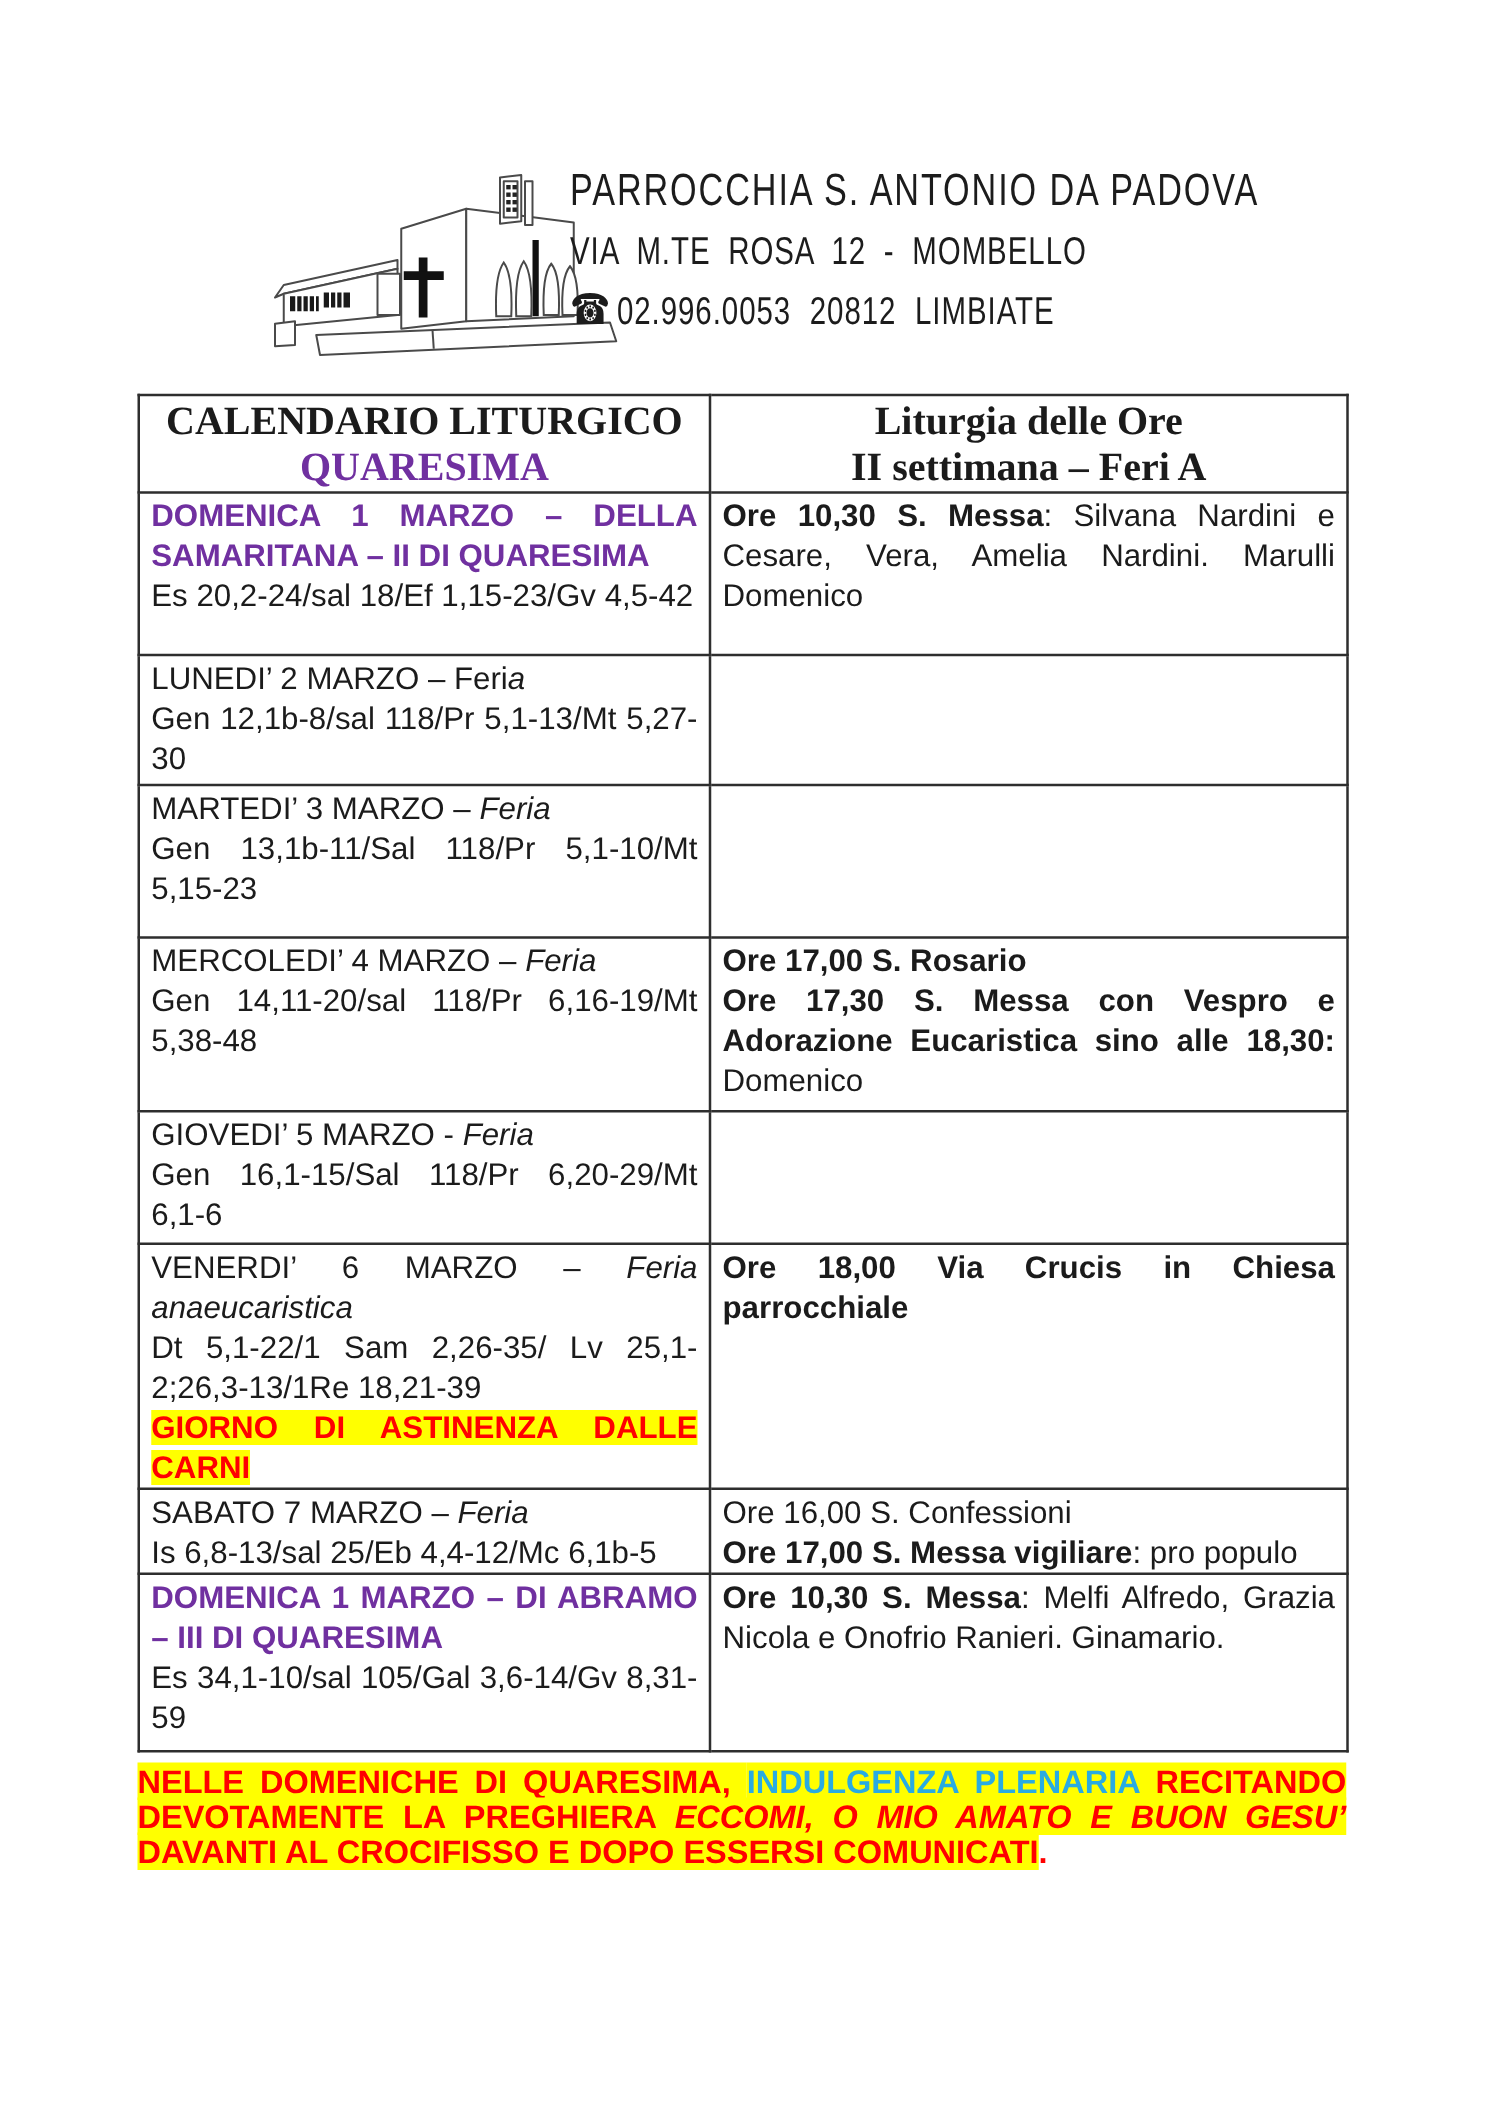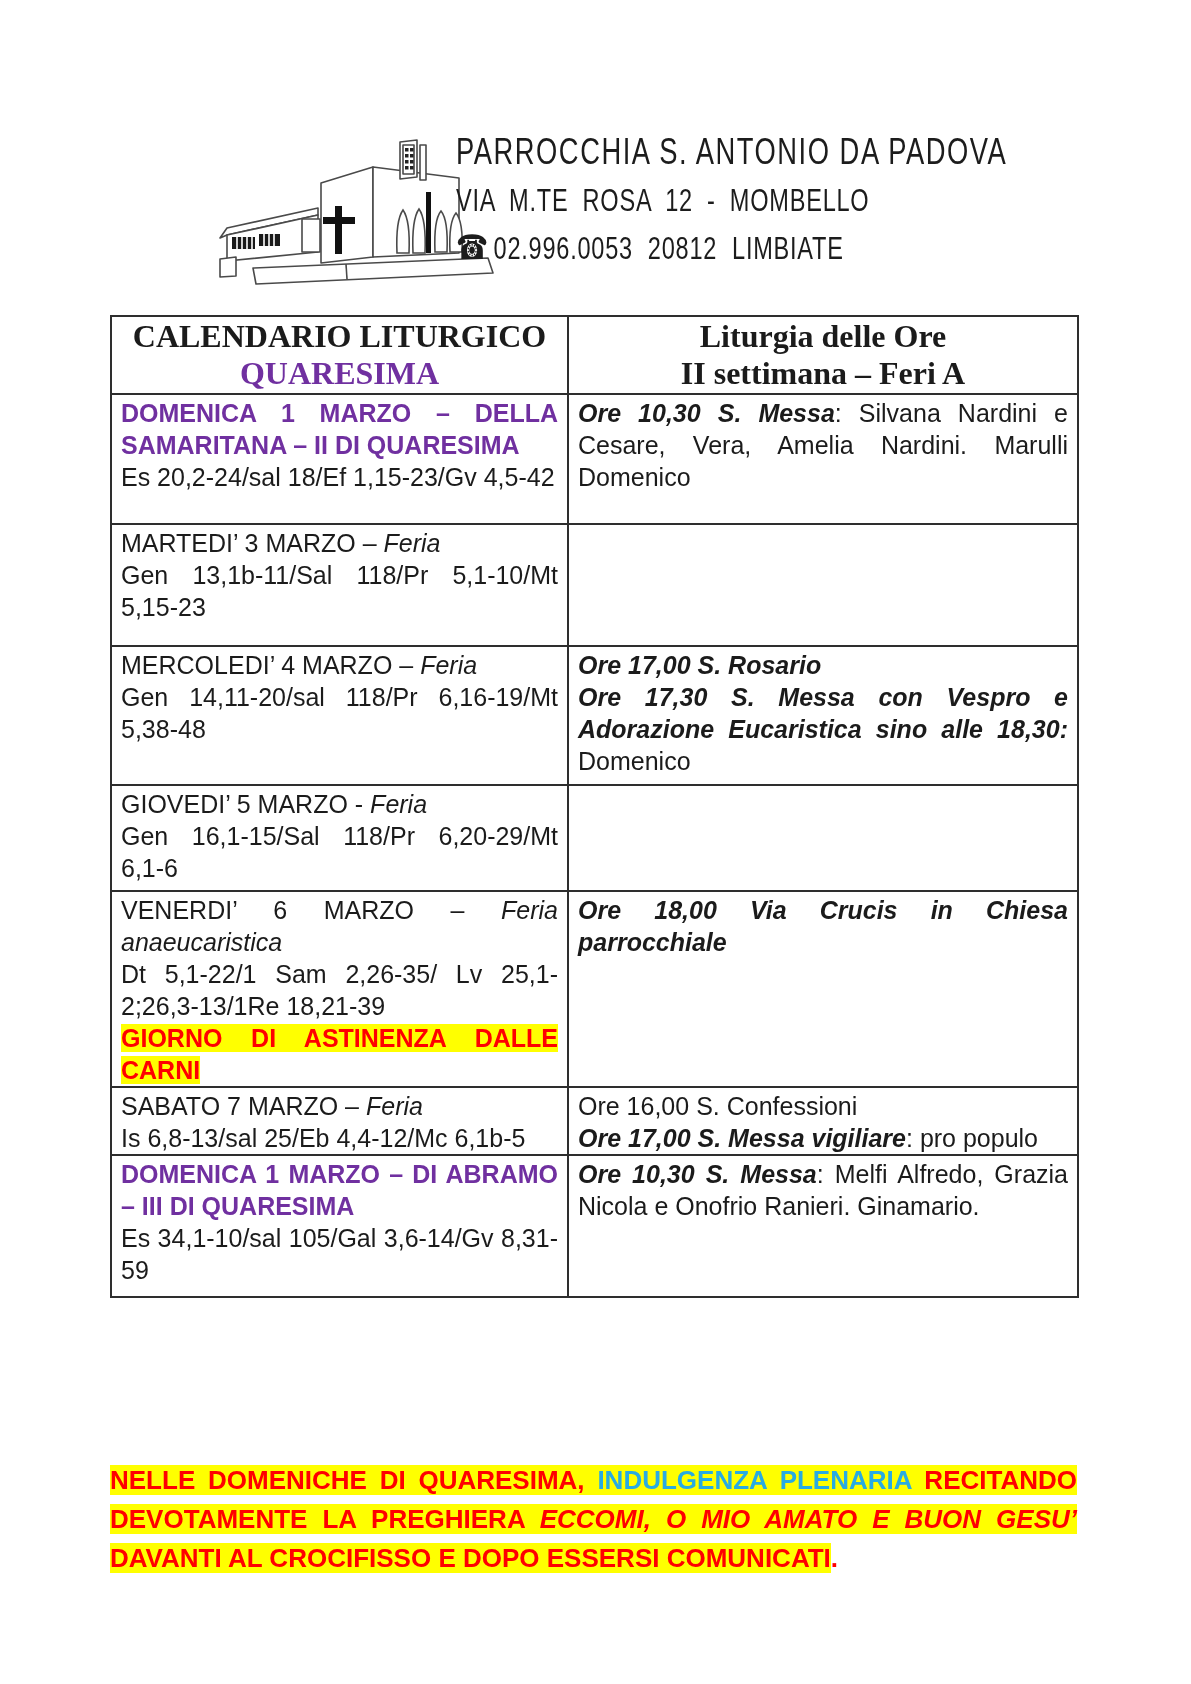--- a/index.html
+++ b/index.html
@@ -34,27 +34,27 @@
     font-size: 32px; line-height: 37px; font-weight: bold;
     text-align: center; padding: 1px 6px;
   }
   .sub-purple { color: #7030A0; }
   .calendar td {
     font-size: 25px; line-height: 32px;
     text-align: justify; padding: 2px 9px 0 9px;
   }
   .day-title-purple { color: #7030A0; font-weight: bold; }
   .it { font-style: italic; }
-  .b  { font-weight: bold; font-style: italic; }
+  .b  { font-weight: bold; }
   .abstinence { background: #FFFF00; color: #FF0000; font-weight: bold; }
 
   
   .note {
-    position: absolute; left: 110px; top: 1461px; width: 967px;
-    font-size: 26px; line-height: 39px; font-weight: bold;
+    position: absolute; left: 110px; top: 1411px; width: 967px;
+    font-size: 26px; line-height: 28px; font-weight: bold;
     text-align: justify; margin: 0;
   }
   .hl   { background: #FFFF00; }
   .red  { color: #FF0000; }
   .blue { color: #29ABE2; }
 </style>
 </head>
 <body>
 
 <div class="page">
@@ -151,20 +151,27 @@
     <tr style="height:130px">
       <td>
         <span class="day-title-purple">DOMENICA 1 MARZO – DELLA SAMARITANA – II DI QUARESIMA</span>
         <div>Es 20,2-24/sal 18/Ef 1,15-23/Gv 4,5-42</div>
       </td>
       <td>
         <span class="b">Ore 10,30 S. Messa</span><span>: Silvana Nardini e Cesare, Vera, Amelia Nardini. Marulli Domenico</span>
       </td>
     </tr>
 
+    <tr style="height:104px">
+      <td>
+        <div><span>LUNEDI’ 2 MARZO – Feri</span><span class="it">a</span></div>
+        <div>Gen 12,1b-8/sal 118/Pr 5,1-13/Mt 5,27-30</div>
+      </td>
+      <td></td>
+    </tr>
 
     <tr style="height:122px">
       <td>
         <div><span>MARTEDI’ 3 MARZO – </span><span class="it">Feria</span></div>
         <div>Gen 13,1b-11/Sal 118/Pr 5,1-10/Mt 5,15-23</div>
       </td>
       <td></td>
     </tr>
 
     <tr style="height:139px">

